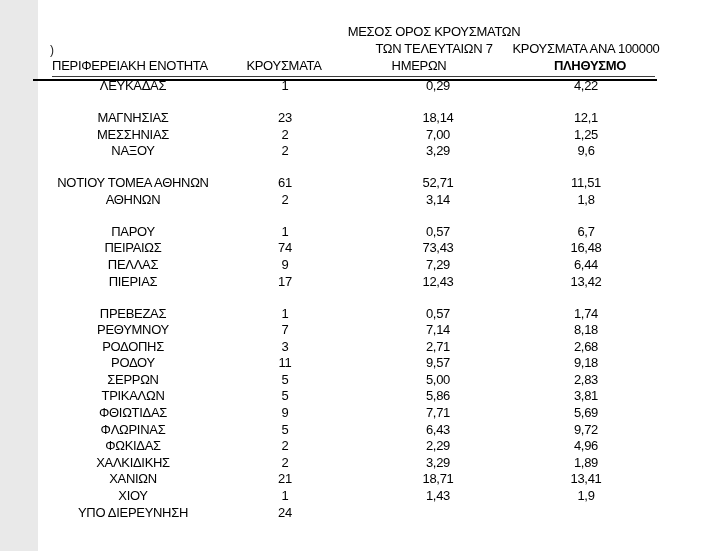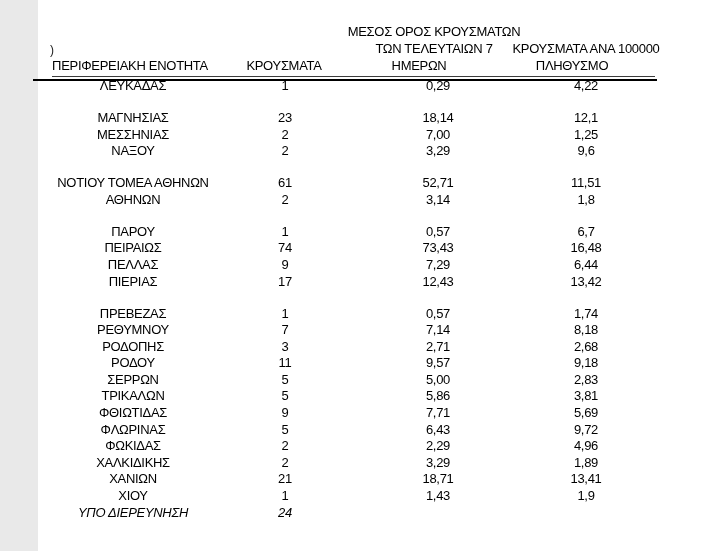--- a/index.html
+++ b/index.html
@@ -27,40 +27,40 @@
     font-size:13px;
     letter-spacing:-0.3px;
     line-height:17px;
   }
   .h-avg1{left:434px;top:23px;}
   .h-avg2{left:434px;top:40px;}
   .h-per1{left:586px;top:40px;}
   .h-reg {left:130px;top:57px;}
   .h-cas {left:284px;top:57px;text-align:center;}
   .h-avg3{left:419px;top:57px;}
-  .h-per2{left:572px;top:57px;}
+  .h-per2{left:590px;top:57px;font-weight:bold;}
   .rule-thin{
     position:absolute;left:52px;top:76px;
     width:603px;height:1px;background:#3c3c3c;
   }
   .rule-thick{
     position:absolute;left:33px;top:79px;
     width:624px;height:2px;background:#000;
   }
   .rows{
     position:absolute;left:33px;top:78px;width:624px;
   }
   .row{
     display:grid;
     grid-template-columns:200px 104px 202px 118px;
     height:16.6px;line-height:16.6px;
     font-size:13px;letter-spacing:-0.3px;
   }
   .row.blank{height:15.4px;}
-  .row.italic{font-style:italic;}
+  .row.italic{}
   .cell{
     text-align:center;
     white-space:nowrap;
     overflow:visible;
   }
   .cell.c4{padding-right:24px;}
 </style>
 </head>
 <body>
 

